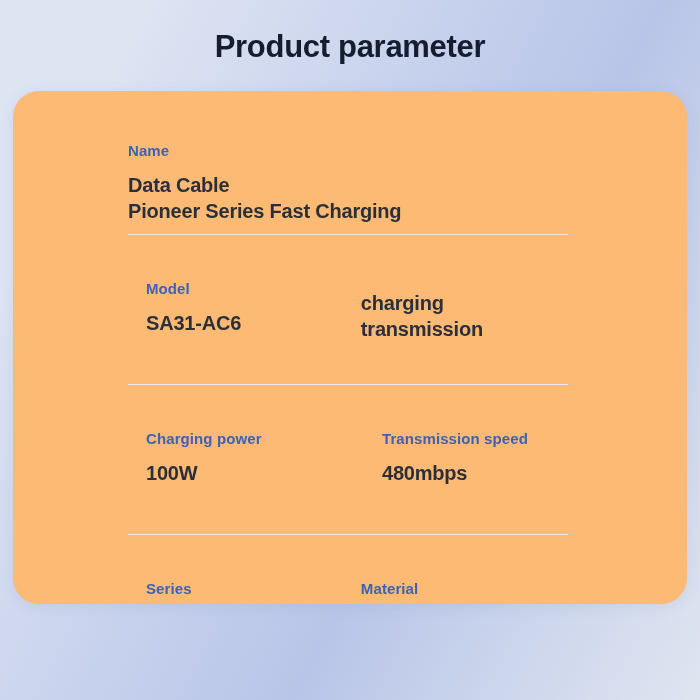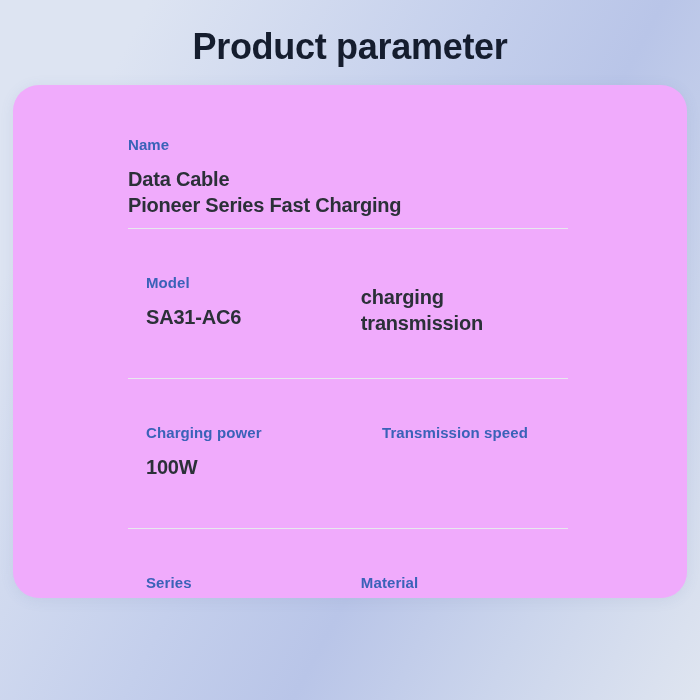--- a/index.html
+++ b/index.html
@@ -27,35 +27,35 @@
     box-sizing: border-box;
   }
 
   
   .page-title {
     position: absolute;
     left: 0;
     top: 25px;
     width: 700px;
     text-align: center;
-    font-size: 36px;
+    font-size: 31px;
     font-weight: 700;
     letter-spacing: -0.3px;
     color: #151d2e;
     line-height: 44px;
   }
 
   
   .card {
     position: absolute;
     left: 13px;
-    top: 85px;
+    top: 91px;
     width: 674px;
     height: 513px;
-    background: #f0abfc;
+    background: #fdba74;
     border-radius: 26px 26px 26px 26px;
     box-shadow: 0 2px 14px rgba(90, 110, 160, 0.10);
     box-sizing: border-box;
     overflow: hidden;
   }
 
   .spec-list {
     position: absolute;
     left: 115px;
     top: 0;
@@ -147,20 +147,23 @@
 
       <div class="spec-row r3">
         <div class="spec-col left">
           <div class="spec-label">Charging power</div>
           <div class="spec-value">
             <span class="vline">100W</span>
           </div>
         </div>
         <div class="spec-col right">
           <div class="spec-label">Transmission speed</div>
+          <div class="spec-value">
+            <span class="vline">480mbps</span>
+          </div>
         </div>
         <div class="divider"></div>
       </div>
 
       <div class="spec-row r4">
         <div class="spec-col left">
           <div class="spec-label">Series</div>
           <div class="spec-value">
             <span class="vline">1.2m</span>
           </div>

